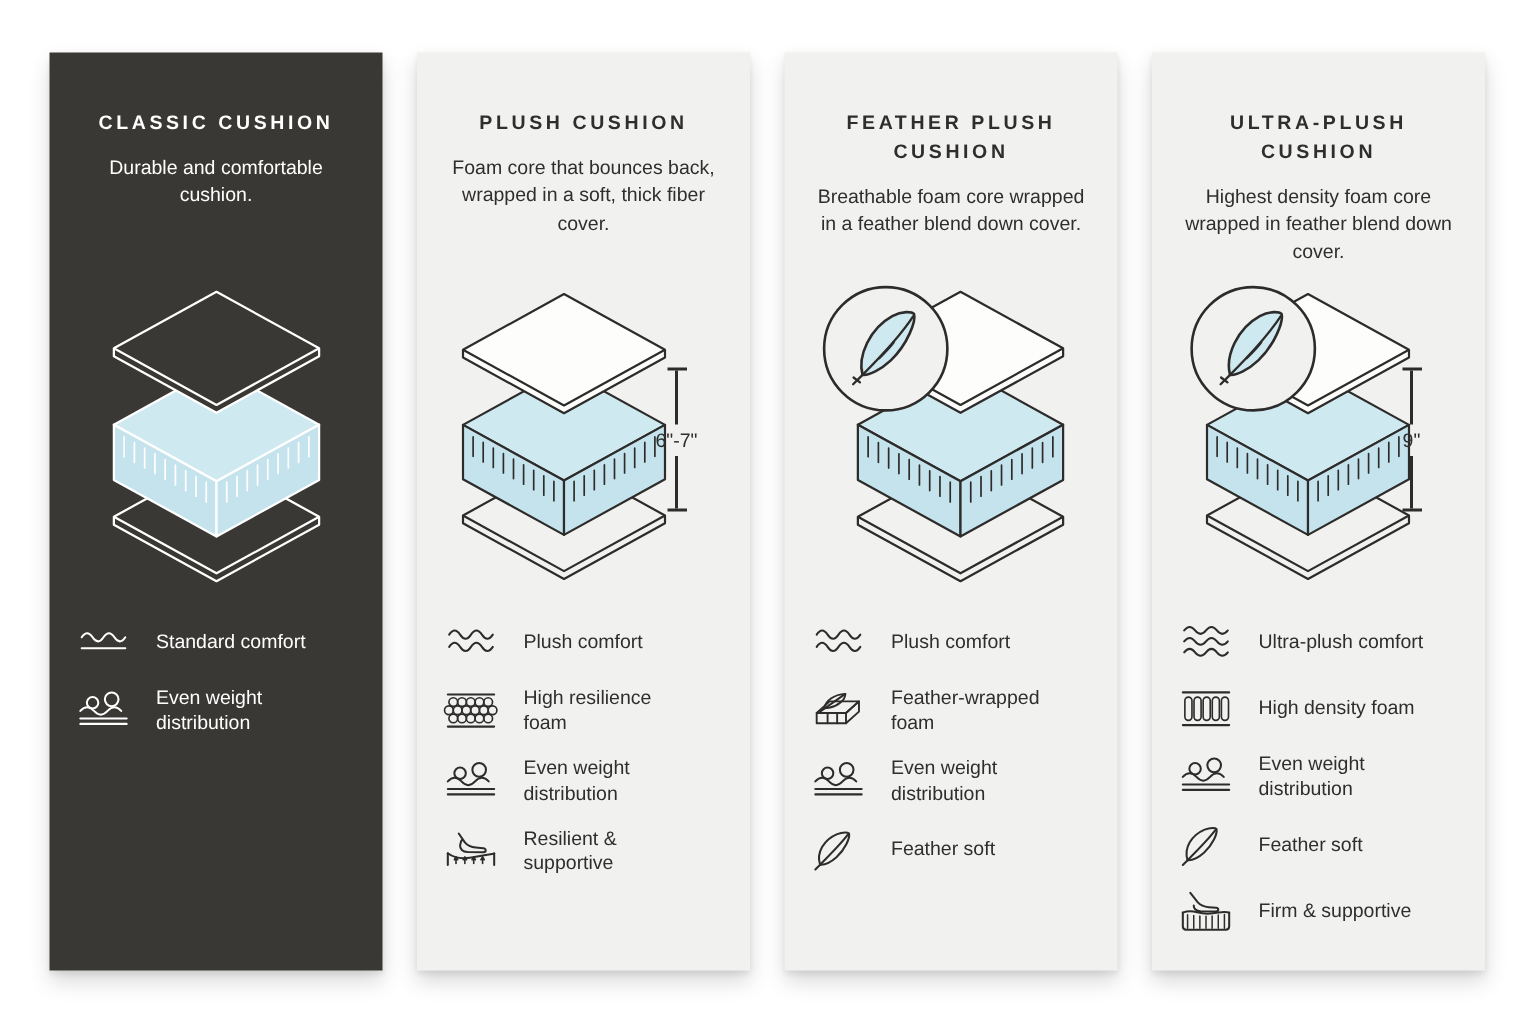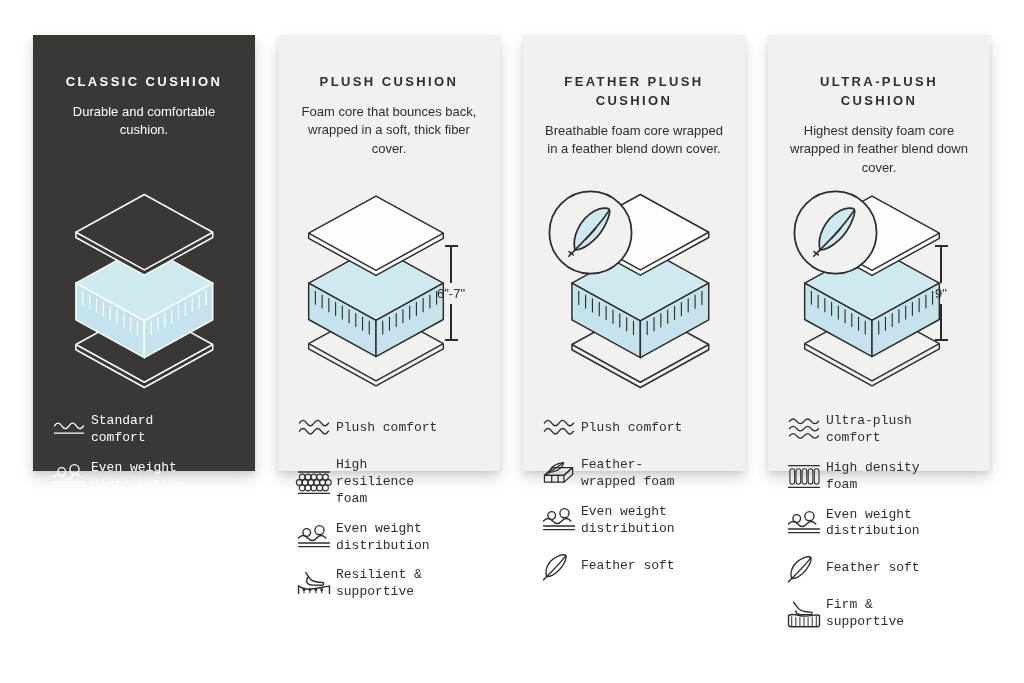--- a/index.html
+++ b/index.html
@@ -3,21 +3,21 @@
 <meta charset="utf-8">
 <style>
   html,body{margin:0;padding:0;}
   body{
     width:1024px;height:683px;background:#ffffff;
     font-family:"Liberation Sans",sans-serif;
     display:flex;gap:23px;padding:35px 0 0 33px;box-sizing:border-box;
   }
   .card{
     --bg:#f1f1f0;--text:#2f2e2c;--line:#2d2c2a;--panel:#fdfdfc;
-    width:222px;height:436px;box-sizing:border-box;flex:0 0 auto;
+    width:222px;height:612px;box-sizing:border-box;flex:0 0 auto;
     padding:36px 16px 0;background:var(--bg);color:var(--text);
     box-shadow:0 7px 14px rgba(0,0,0,.16),0 2px 4px rgba(0,0,0,.08);
   }
   .card.dark{--bg:#3a3834;--text:#ffffff;--line:#ffffff;--panel:#3a3834;}
   .card-header{height:112px;text-align:center;}
   .card-title{font-size:13px;font-weight:bold;letter-spacing:2.4px;line-height:1.45;margin:2px 0 11px;}
   .card-desc{font-size:13px;line-height:1.42;margin:0 auto;}
   .desc-narrow{max-width:152px;}
   .desc-mid{max-width:178px;}
   
@@ -36,21 +36,21 @@
   .feather-badge .bg-c{fill:var(--bg);stroke:var(--line);stroke-width:1.8;}
   .feather-badge .fe{fill:#cfe9f1;stroke:var(--line);stroke-width:1.8;stroke-linejoin:round;}
   .feather-badge .fl{fill:none;stroke:var(--line);stroke-width:1.6;stroke-linecap:round;}
   .measure{position:absolute;right:16px;top:60px;height:96px;width:34px;
     display:flex;flex-direction:column;align-items:center;}
   .m-cap{width:13px;height:2px;background:var(--line);flex:0 0 auto;}
   .m-seg{width:1.6px;flex:1 1 auto;background:var(--line);}
   .m-label{font-size:13px;line-height:1;padding:4px 0;white-space:nowrap;}
   
   .features{margin-top:16px;}
-  .feature{display:flex;align-items:center;gap:2px;margin-bottom:13px;min-height:30px;font-family:Liberation Mono, monospace;}
+  .feature{display:flex;align-items:center;gap:15px;margin-bottom:13px;min-height:30px;}
   .f-icon{width:40px;height:31px;flex:0 0 auto;color:var(--line);}
   .f-label{font-size:13px;line-height:1.3;max-width:114px;}
   .defs{position:absolute;width:0;height:0;overflow:hidden;}
 </style>
 </head>
 <body>
 
 <svg class="defs" xmlns="http://www.w3.org/2000/svg">
   <symbol id="sym-wave-single" viewBox="0 0 44 34">
     <g stroke="currentColor" fill="none" stroke-width="1.5" stroke-linecap="round" stroke-linejoin="round">

